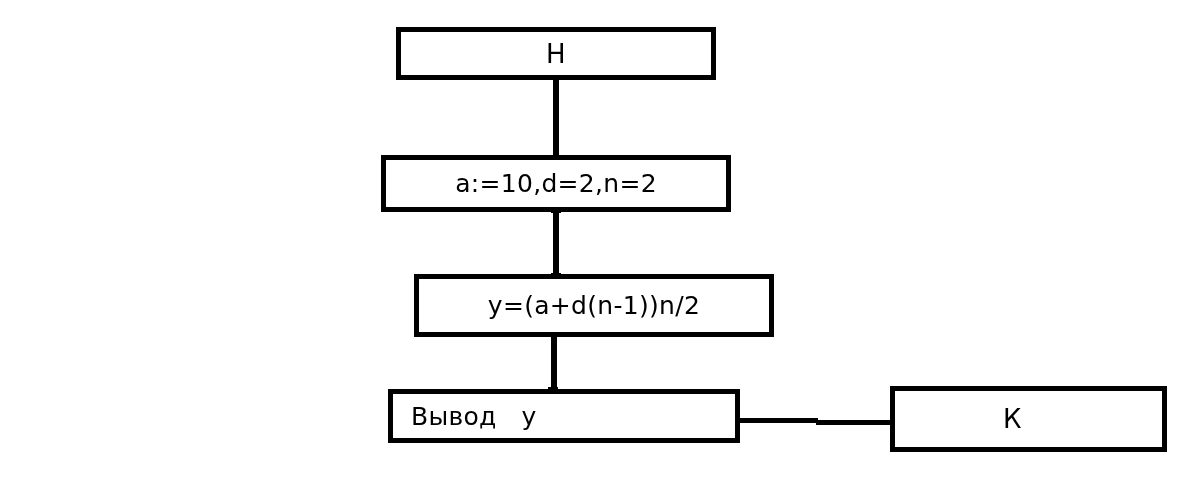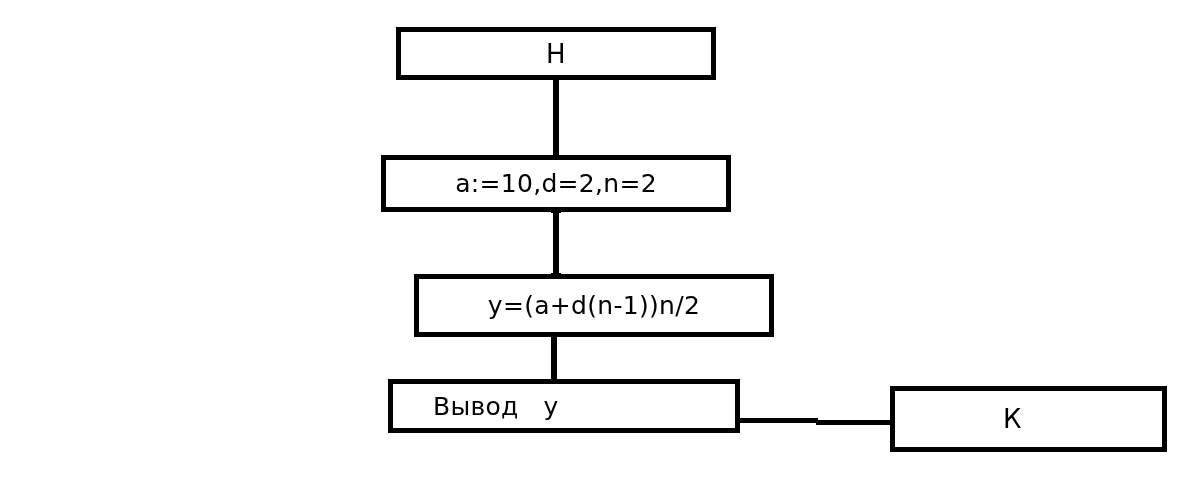--- a/index.html
+++ b/index.html
@@ -35,21 +35,21 @@
   }
   .node-label.big { font-size: 26px; }
 
   
   #node-start  { left: 396px;  top: 27px;  width: 320px; height: 53px; }
   
   #node-init   { left: 381px;  top: 155px; width: 350px; height: 57px; text-align: right; }
   
   #node-formula{ left: 384px;  top: 274px; width: 360px; height: 63px; margin-left: 30px; }
   
-  #node-output { left: 388px;  top: 379px; width: 352px; height: 54px; padding-left: 40px; }
+  #node-output { left: 388px;  top: 389px; width: 352px; height: 54px; padding-left: 18px; }
   
   #node-end    { left: 890px;  top: 386px; width: 277px; height: 66px; padding-right: 32px; }
 
   .conn {
     position: absolute;
     background: #000000;
   }
   .conn-v { width: 6px; }
   .conn-h { height: 5px; }
 

